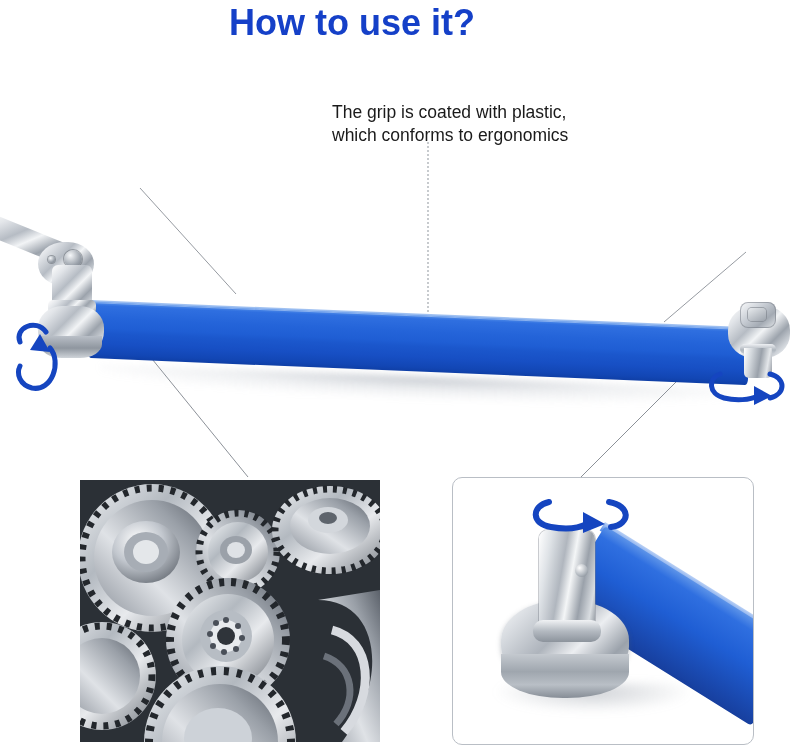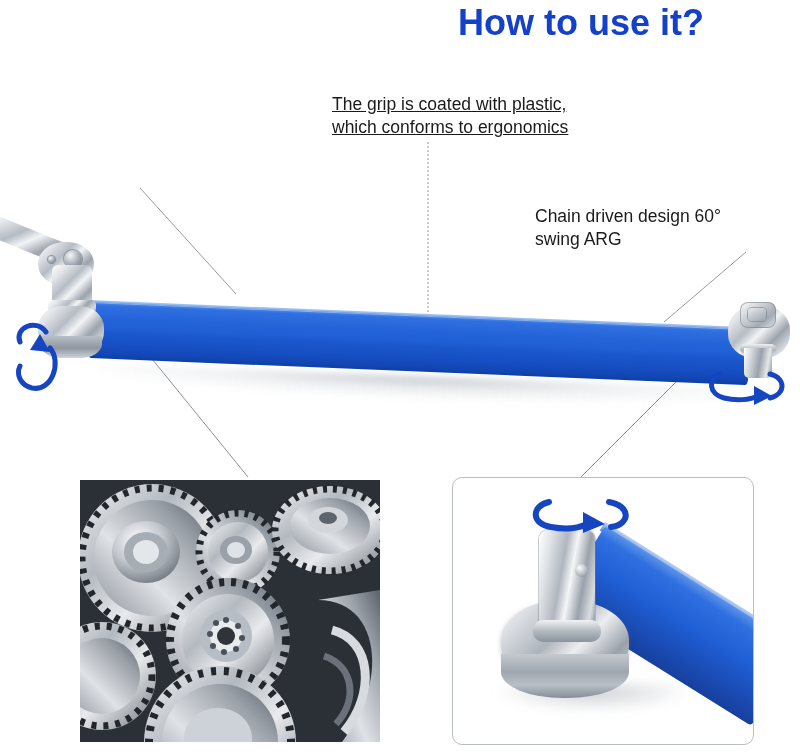--- a/index.html
+++ b/index.html
@@ -17,36 +17,36 @@
     background: #ffffff;
     overflow: hidden;
   }
 
   
   .title {
     position: absolute;
     left: 0;
     top: 2px;
     width: 704px;
-    text-align: right;
+    text-align: center;
     font-size: 36px;
     font-weight: bold;
     color: #1540c8;
     letter-spacing: 0px;
   }
 
   
   .annot {
     position: absolute;
     color: #1a1a1a;
     font-size: 17.5px;
     line-height: 23px;
     white-space: pre-line;
   }
-  #annot-grip  { left: 332px; top: 93px; text-decoration: underline; }
+  #annot-grip  { left: 332px; top: 101px; }
   #annot-steel { left: 50px;  top: 162px; }
   #annot-chain { left: 535px; top: 205px; }
 
   
   .leader { position: absolute; }
 
   
   #tool { position: absolute; left: 0; top: 240px; width: 800px; height: 180px; }
 
   
@@ -256,22 +256,20 @@
 
     <line x1="664" y1="322" x2="746" y2="252" stroke="#8a8f96" stroke-width="0.9"></line>
 
     <line x1="148" y1="354" x2="248" y2="477" stroke="#7f858c" stroke-width="0.9"></line>
 
     <line x1="690" y1="368" x2="580" y2="478" stroke="#7f858c" stroke-width="0.9"></line>
   </svg>
 
   <div class="annot" id="annot-grip">The grip is coated with plastic,
 which conforms to ergonomics</div>
-  <div class="annot" id="annot-chain">Chain driven design 60°
-swing ARG</div>
 
   <div id="tool">
 
     <div class="bar-shadow"></div>
     <div class="bar-top-hi"></div>
     <div class="bar"></div>
 
     <div id="left-head">
       <div id="lh-arm" class="chrome-surface"></div>
       <div id="lh-ratchet" class="chrome-surface">

